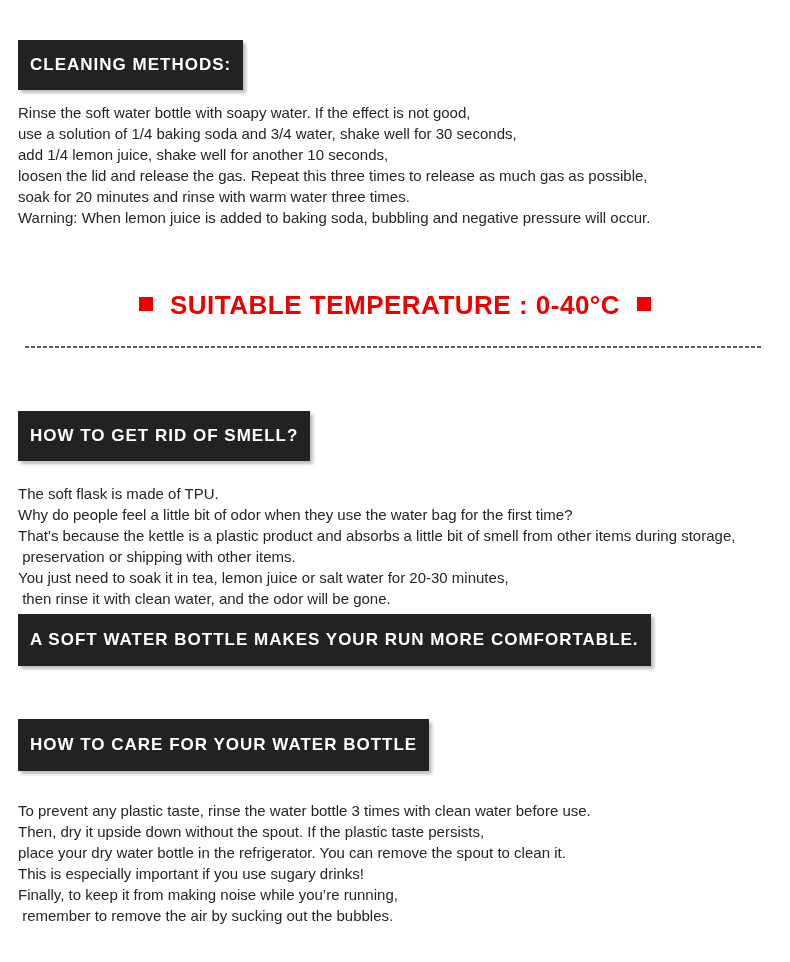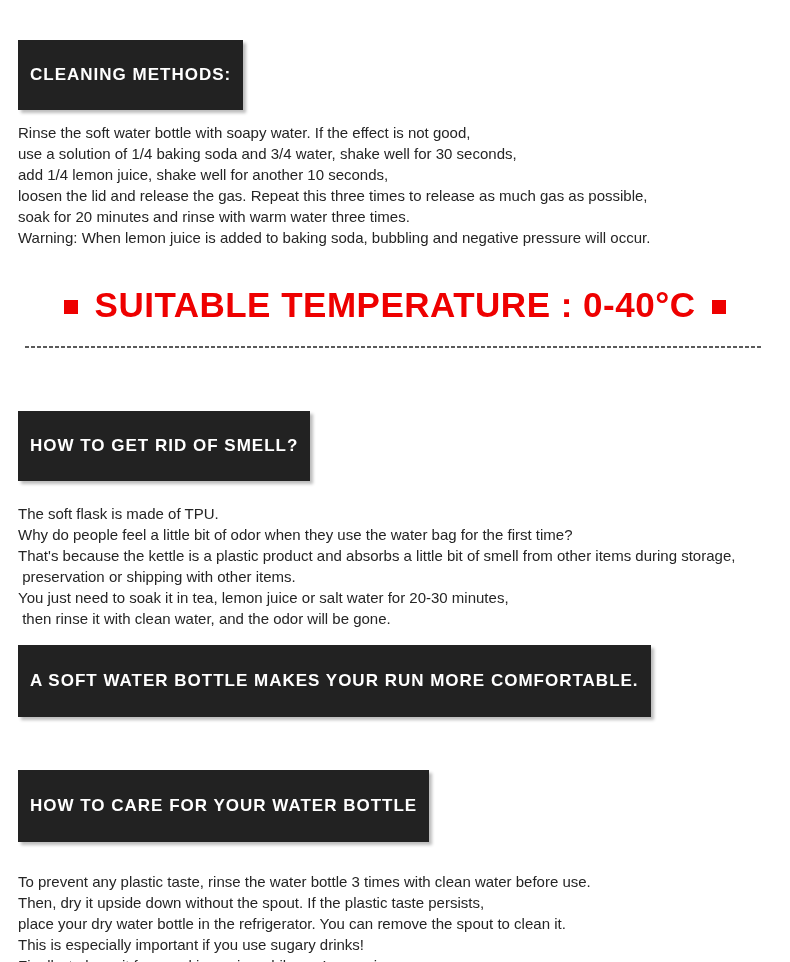--- a/index.html
+++ b/index.html
@@ -11,61 +11,61 @@
     overflow: hidden;
   }
   .banner-row { margin-left: 18px; }
   .banner {
     display: inline-block;
     background: #222222;
     color: #ffffff;
     font-weight: 700;
     font-size: 17px;
     letter-spacing: 1px;
-    padding: 14px 12px;
+    padding: 4px 12px;
     box-shadow: 3px 3px 3px #bdbdbd;
   }
   .h42 { line-height: 42px; }
   .h44 { line-height: 44px; }
   .para {
     margin: 0 0 0 18px;
     font-size: 15px;
     line-height: 21px;
     color: #252525;
     white-space: pre-wrap;
   }
   .row-first { margin-top: 40px; }
   .p1 { margin-top: 12px; }
   .temp-heading {
-    margin-top: 40px;
+    margin-top: 60px;
     text-align: center;
     color: #ee0000;
     font-weight: 700;
-    font-size: 35px;
+    font-size: 26px;
     line-height: 34px;
     letter-spacing: 0.5px;
     white-space: nowrap;
   }
   .sq {
     display: inline-block;
     width: 14px;
     height: 14px;
     background: #ee0000;
     vertical-align: 3px;
   }
   .sq-left  { margin-right: 17px; }
   .sq-right { margin-left: 17px; }
   .divider {
     margin: 24px 27px 0 25px;
     height: 2px;
     background: repeating-linear-gradient(90deg, #5a5a5a 0 4px, transparent 4px 6px);
   }
   .row2 { margin-top: 63px; }
   .p2 { margin-top: 22px; }
-  .row3 { margin-top: 16px; text-decoration: underline; }
+  .row3 { margin-top: 5px; text-decoration: underline; }
   .p3 { margin-top: 13px; }
   .row4 { margin-top: 53px; }
   .p4 { margin-top: 29px; }
 </style>
 </head>
 <body>
 
 <div>
 
   <section>

